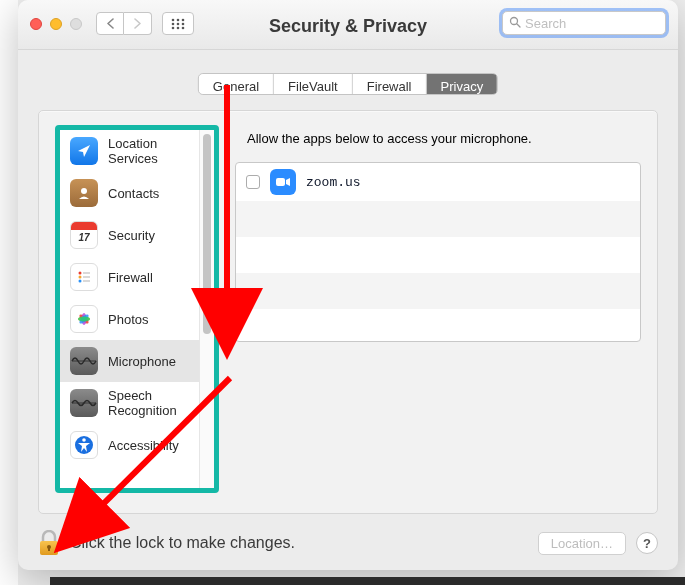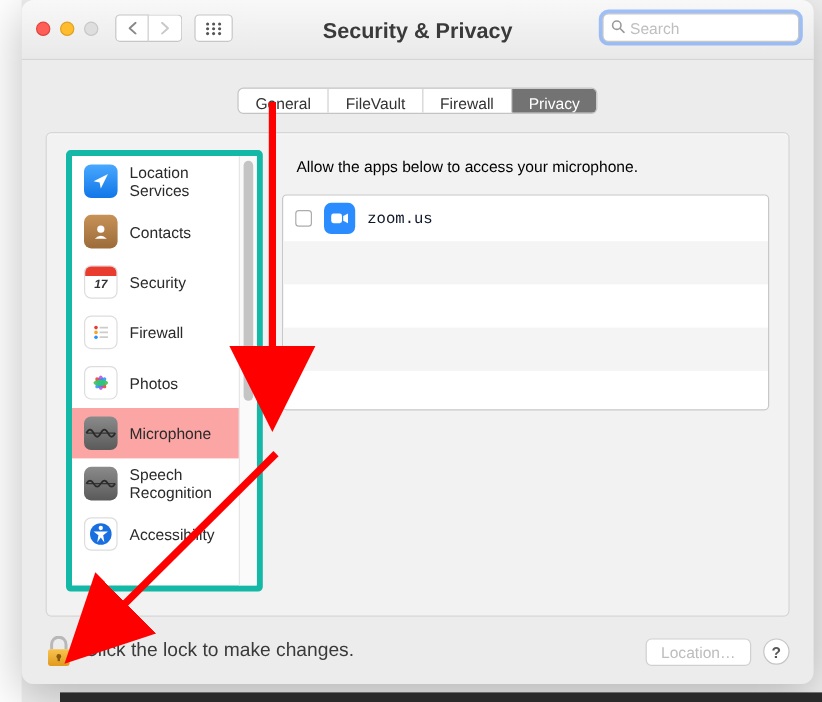--- a/index.html
+++ b/index.html
@@ -104,21 +104,21 @@
       border: 5px solid #14b8a6; border-radius: 4px;
       background: #fff; overflow: hidden; position: relative;
     }
     .sidebar-scroll {
       position: absolute; top: 0; left: 0; right: 0; bottom: 0; overflow: hidden;
     }
     .side-item {
       display: flex; align-items: center; height: 42px; padding: 0 10px;
       font-size: 13px; color: #2a2a2a; gap: 10px;
     }
-    .side-item.selected { background: #fca5a5; }
+    .side-item.selected { background: #e5e5e5; }
     .side-icon { width: 28px; height: 28px; border-radius: 6px; flex-shrink: 0; display:flex; align-items:center; justify-content:center; font-size:14px; color:#fff;font-style:italic; }
     .scroll-track {
       position: absolute; top: 0; right: 0; width: 15px; height: 100%;
       border-left: 1px solid #e6e6e6; background: #fafafa;
     }
     .scroll-thumb {
       position: absolute; right: 3px; top: 4px; width: 8px; height: 200px;
       background: #c4c4c4; border-radius: 4px;
     }
 

